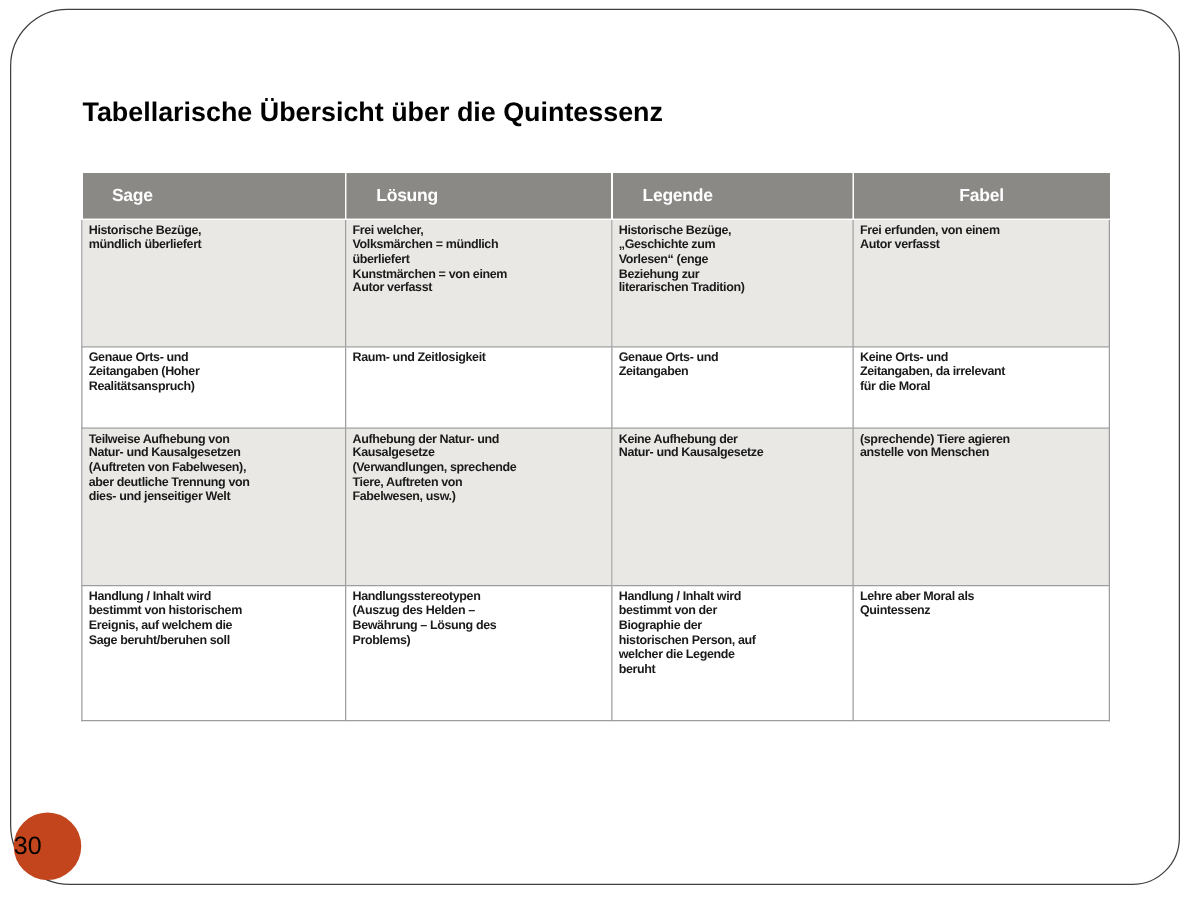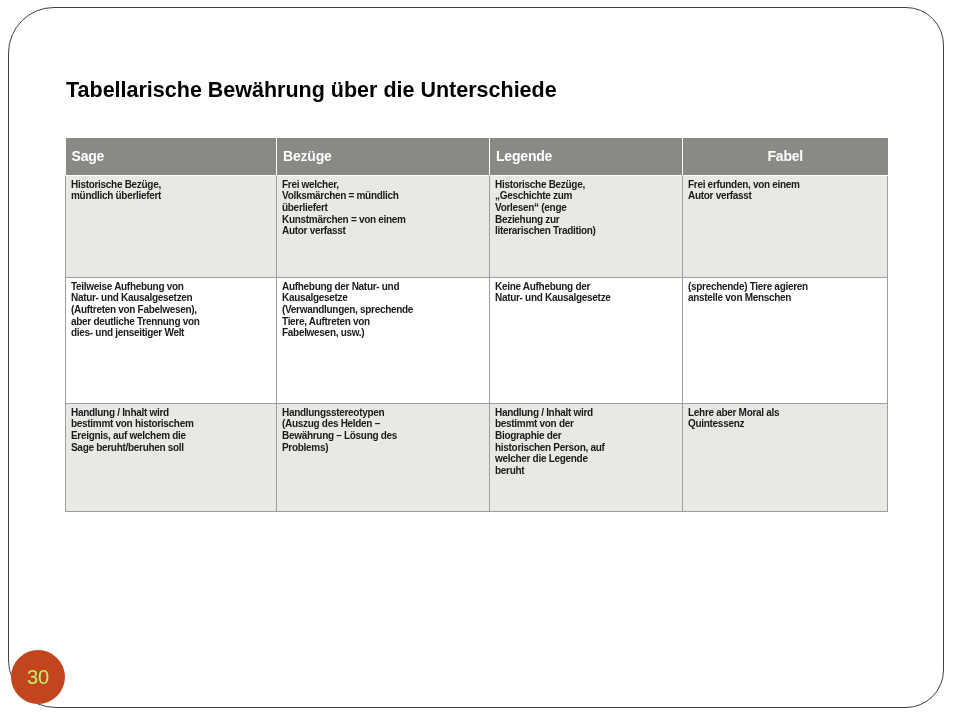--- a/index.html
+++ b/index.html
@@ -40,21 +40,21 @@
     table-layout: fixed;
     width: 822px;
   }
   th {
     background: var(--header-bg, #8B8986);
     color: var(--header-text, #FFFFFF);
     font-size: 14px;
     font-weight: bold;
     text-align: left;
     vertical-align: middle;
-    padding: 2px 6px;
+    padding: 2px 24px;
     border-right: 1.5px solid #ffffff;
     border-bottom: 1px solid #ffffff;
     letter-spacing: -0.2px;
     overflow: hidden;
     margin-left: 18px;
   }
   th:last-child { border-right: none; text-align: center; }
 
   td {
     font-size: 10px;
@@ -71,69 +71,80 @@
   }
   tbody tr:nth-child(odd) td { background: var(--row-alt-bg, #E9E8E5); }
   tbody tr:nth-child(even) td { background: #ffffff; }
 
   .badge {
     position: absolute;
     left: 11px; top: 650px;
     width: 54px; height: 54px;
     border-radius: 50%;
     background: var(--badge-bg, #C2451D);
-    color: #bef264;
+    color: #000000;
     display: flex;
     align-items: center;
-    justify-content: center;
+    justify-content: flex-start;
     font-size: 20px;
     font-weight: normal;
   }
 </style>
 </head>
 <body>
 
 <div class="slide">
 
   <div class="frame"></div>
 
-  <h1 class="title">Tabellarische Bewährung über die Unterschiede</h1>
+  <h1 class="title">Tabellarische Übersicht über die Quintessenz</h1>
 
   <div class="tablewrap">
     <table>
       <colgroup>
         <col style="width:211px">
         <col style="width:213px">
         <col style="width:193px">
         <col style="width:205px">
       </colgroup>
       <thead>
         <tr style="height:37px">
           <th>Sage</th>
-          <th>Bezüge</th>
+          <th>Lösung</th>
           <th>Legende</th>
           <th>Fabel</th>
         </tr>
       </thead>
       <tbody>
         <tr style="height:102px">
           <td>Historische Bezüge,
 mündlich überliefert</td>
           <td>Frei welcher,
 Volksmärchen = mündlich
 überliefert
 Kunstmärchen = von einem
 Autor verfasst</td>
           <td>Historische Bezüge,
 „Geschichte zum
 Vorlesen“ (enge
 Beziehung zur
 literarischen Tradition)</td>
           <td>Frei erfunden, von einem
 Autor verfasst</td>
+        </tr>
+        <tr style="height:65px">
+          <td>Genaue Orts- und
+Zeitangaben (Hoher
+Realitätsanspruch)</td>
+          <td>Raum- und Zeitlosigkeit</td>
+          <td>Genaue Orts- und
+Zeitangaben</td>
+          <td>Keine Orts- und
+Zeitangaben, da irrelevant
+für die Moral</td>
         </tr>
         <tr style="height:126px">
           <td>Teilweise Aufhebung von
 Natur- und Kausalgesetzen
 (Auftreten von Fabelwesen),
 aber deutliche Trennung von
 dies- und jenseitiger Welt</td>
           <td>Aufhebung der Natur- und
 Kausalgesetze
 (Verwandlungen, sprechende

